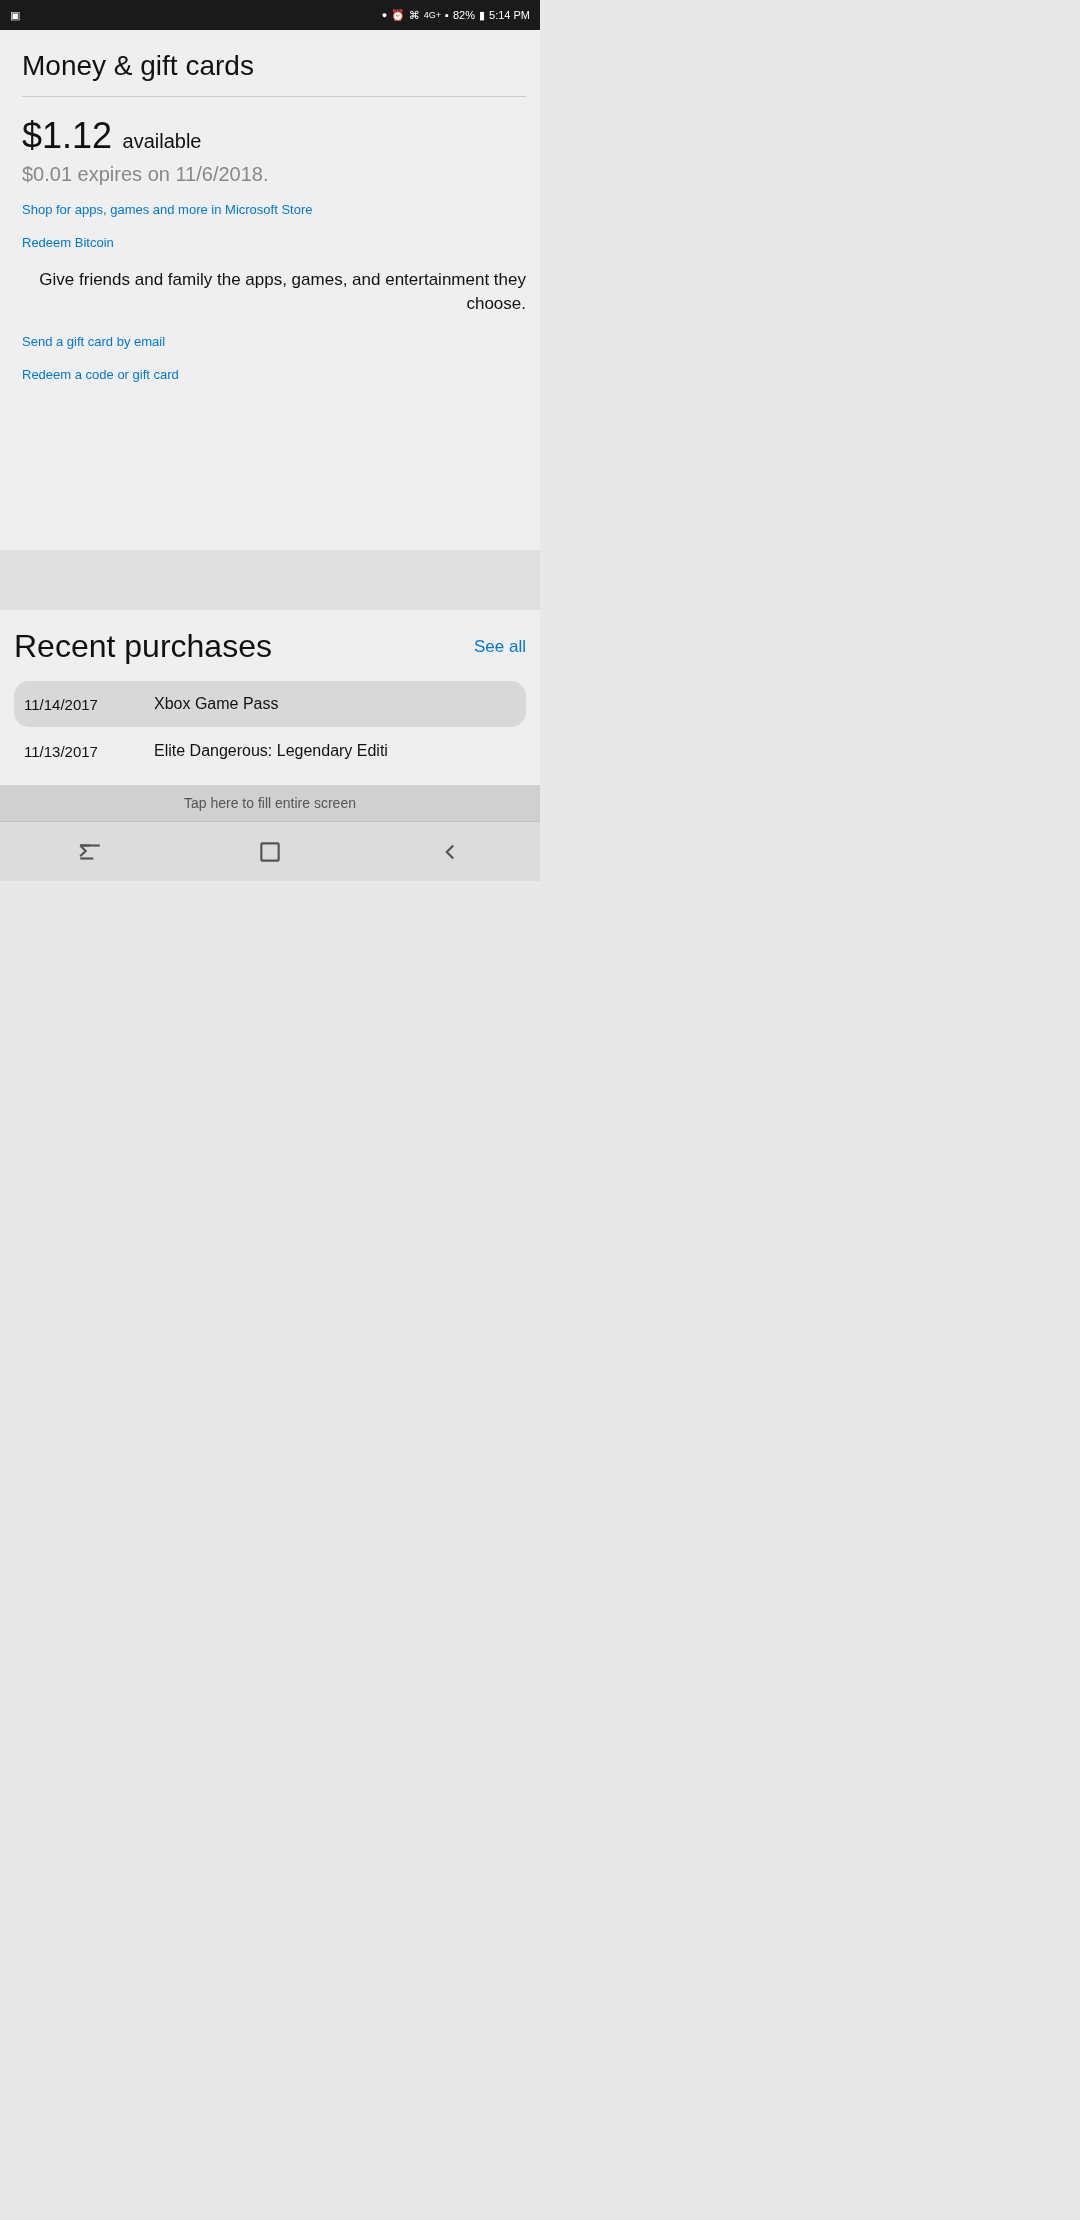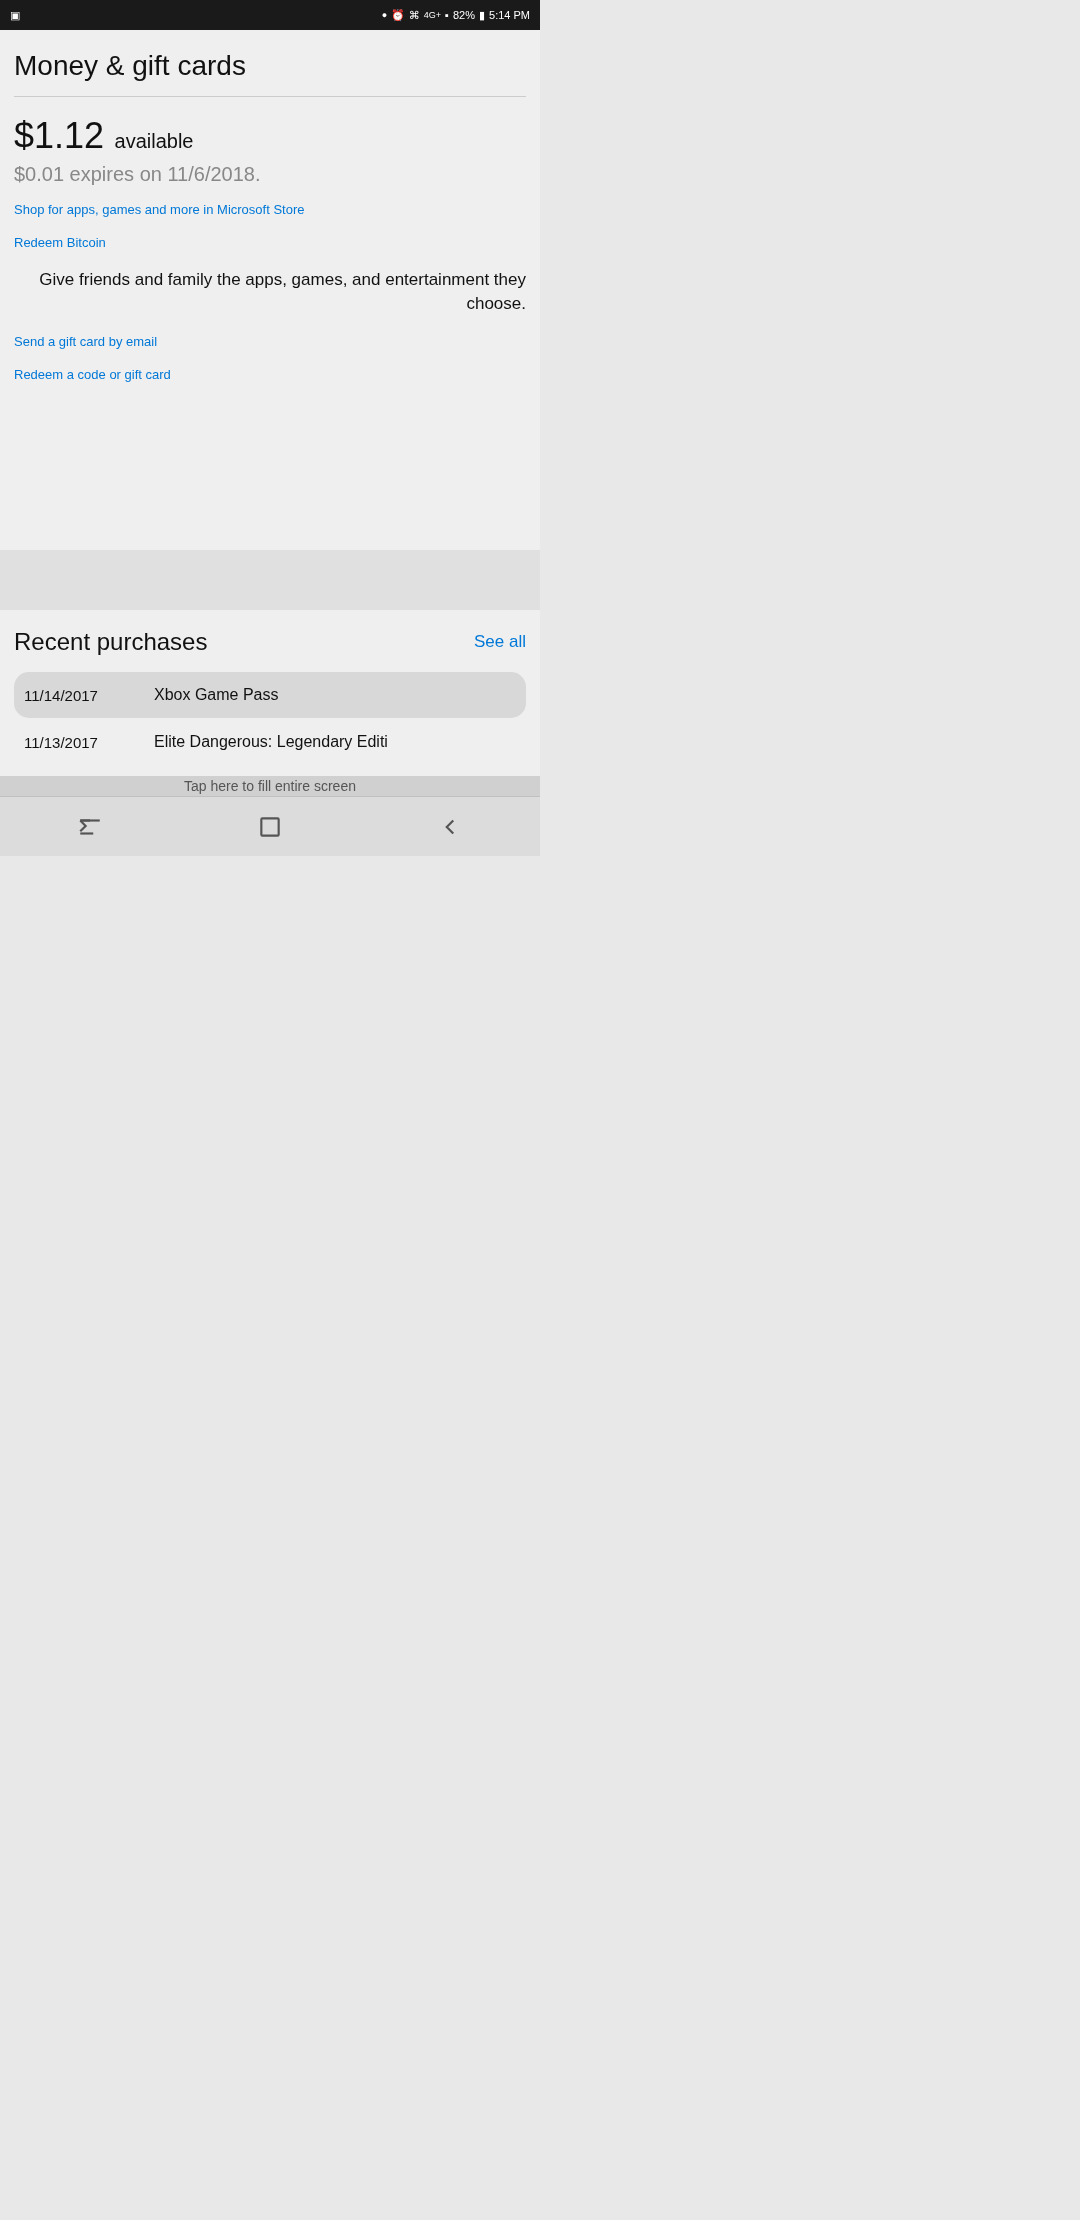--- a/index.html
+++ b/index.html
@@ -40,21 +40,21 @@
     .status-right {
       display: flex;
       align-items: center;
       gap: 4px;
       font-size: 11px;
     }
 
     
     .main-content {
       background: #efefef;
-      padding: 20px 14px 20px 14px;
+      padding: 20px 14px 20px 22px;
       min-height: 520px;
     }
 
     .page-title {
       font-size: 28px;
       font-weight: 300;
       color: #111;
       margin-bottom: 14px;
     }
 
@@ -119,21 +119,21 @@
     }
 
     .recent-header {
       display: flex;
       justify-content: space-between;
       align-items: center;
       margin-bottom: 16px;
     }
 
     .recent-title {
-      font-size: 24px;
+      font-size: 32px;
       font-weight: 300;
       color: #111;
     }
 
     .see-all-link {
       color: #0078d7;
       font-size: 17px;
       text-decoration: none;
       cursor: pointer;
     }
@@ -159,21 +159,21 @@
 
     .purchase-name {
       font-size: 16px;
       color: #111;
     }
 
     
     .tap-banner {
       background: #d0d0d0;
       text-align: center;
-      padding: 2px;
+      padding: 10px;
       font-size: 14px;
       color: #555;
     }
 
     
     .nav-bar {
       width: 100%;
       height: 60px;
       background: #dcdcdc;
       display: flex;

